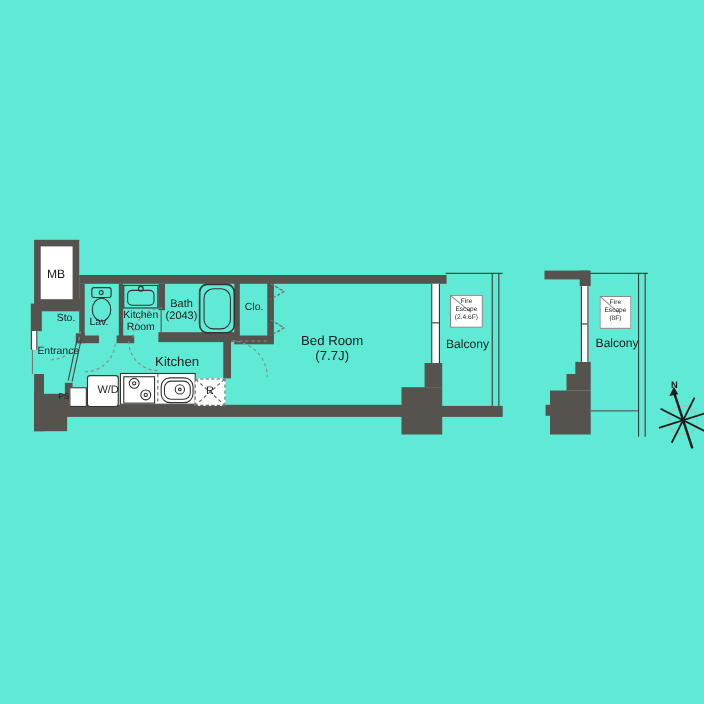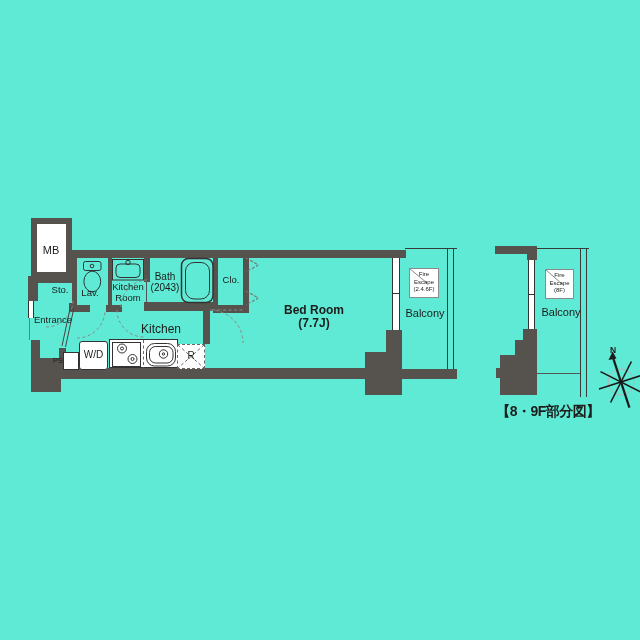--- a/index.html
+++ b/index.html
@@ -154,31 +154,30 @@
   <div class="lbl" style="left:36px;top:244px;width:30px;font-size:11px;">MB</div>
   <div class="lbl" style="left:44px;top:285px;width:32px;font-size:9.5px;">Sto.</div>
   <div class="lbl" style="left:74px;top:288px;width:32px;font-size:9.5px;">Lav.</div>
   <div class="lbl" style="left:108px;top:282px;width:40px;font-size:9.5px;">Kitchen
 Room</div>
   <div class="lbl" style="left:140px;top:271px;width:50px;font-size:10px;">Bath
 (2043)</div>
   <div class="lbl" style="left:215px;top:275px;width:32px;font-size:9.5px;">Clo.</div>
   <div class="lbl" style="left:30px;top:315px;width:46px;font-size:9.5px;">Entrance</div>
   <div class="lbl" style="left:50px;top:357px;width:16px;font-size:7.5px;">PS</div>
-  <div class="lbl" style="left:79px;top:349px;width:29px;font-size:10px;">W/D</div>
+  <div class="lbl" style="left:79px;top:349px;width:29px;font-size:10px;text-align:right;">W/D</div>
   <div class="lbl" style="left:130px;top:323px;width:62px;font-size:12px;">Kitchen</div>
   <div class="lbl" style="left:177px;top:350px;width:28px;font-size:10px;">R</div>
-  <div class="lbl" style="left:264px;top:304px;width:100px;font-size:12px;font-weight:bold;">Bed Room
+  <div class="lbl" style="left:252px;top:304px;width:100px;font-size:12px;">Bed Room
 (7.7J)</div>
   <div class="lbl" style="left:399px;top:307px;width:52px;font-size:11px;">Balcony</div>
   <div class="lbl" style="left:409px;top:271px;width:30px;font-size:6px;line-height:1.25;">Fire
 Escape
 (2.4.6F)</div>
 
   <div class="lbl" style="left:535px;top:306px;width:52px;font-size:11px;">Balcony</div>
   <div class="lbl" style="left:545px;top:272px;width:29px;font-size:6px;line-height:1.25;">Fire
 Escape
 (8F)</div>
-  <div class="lbl" style="left:494px;top:404px;width:108px;font-size:14px;font-weight:600;letter-spacing:-0.5px;">【8・9F部分図】</div>
 
   <div class="lbl" style="left:606px;top:346px;width:14px;font-size:8.5px;font-weight:600;">N</div>
 
 </div>
 
 </body></html>

